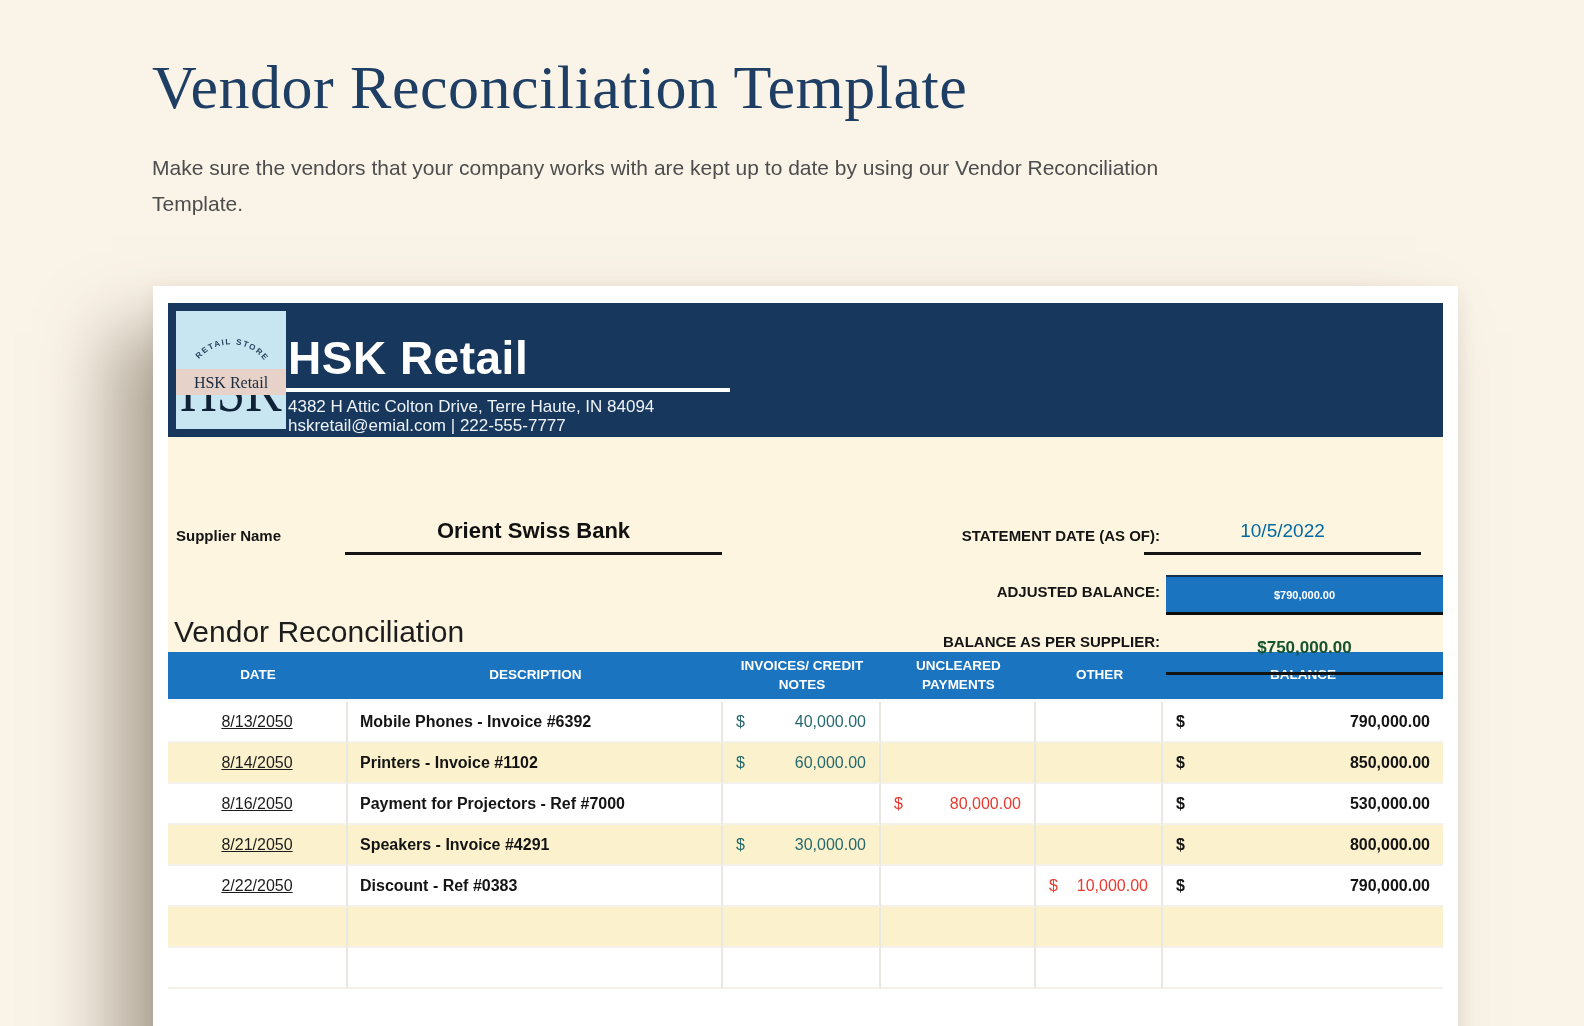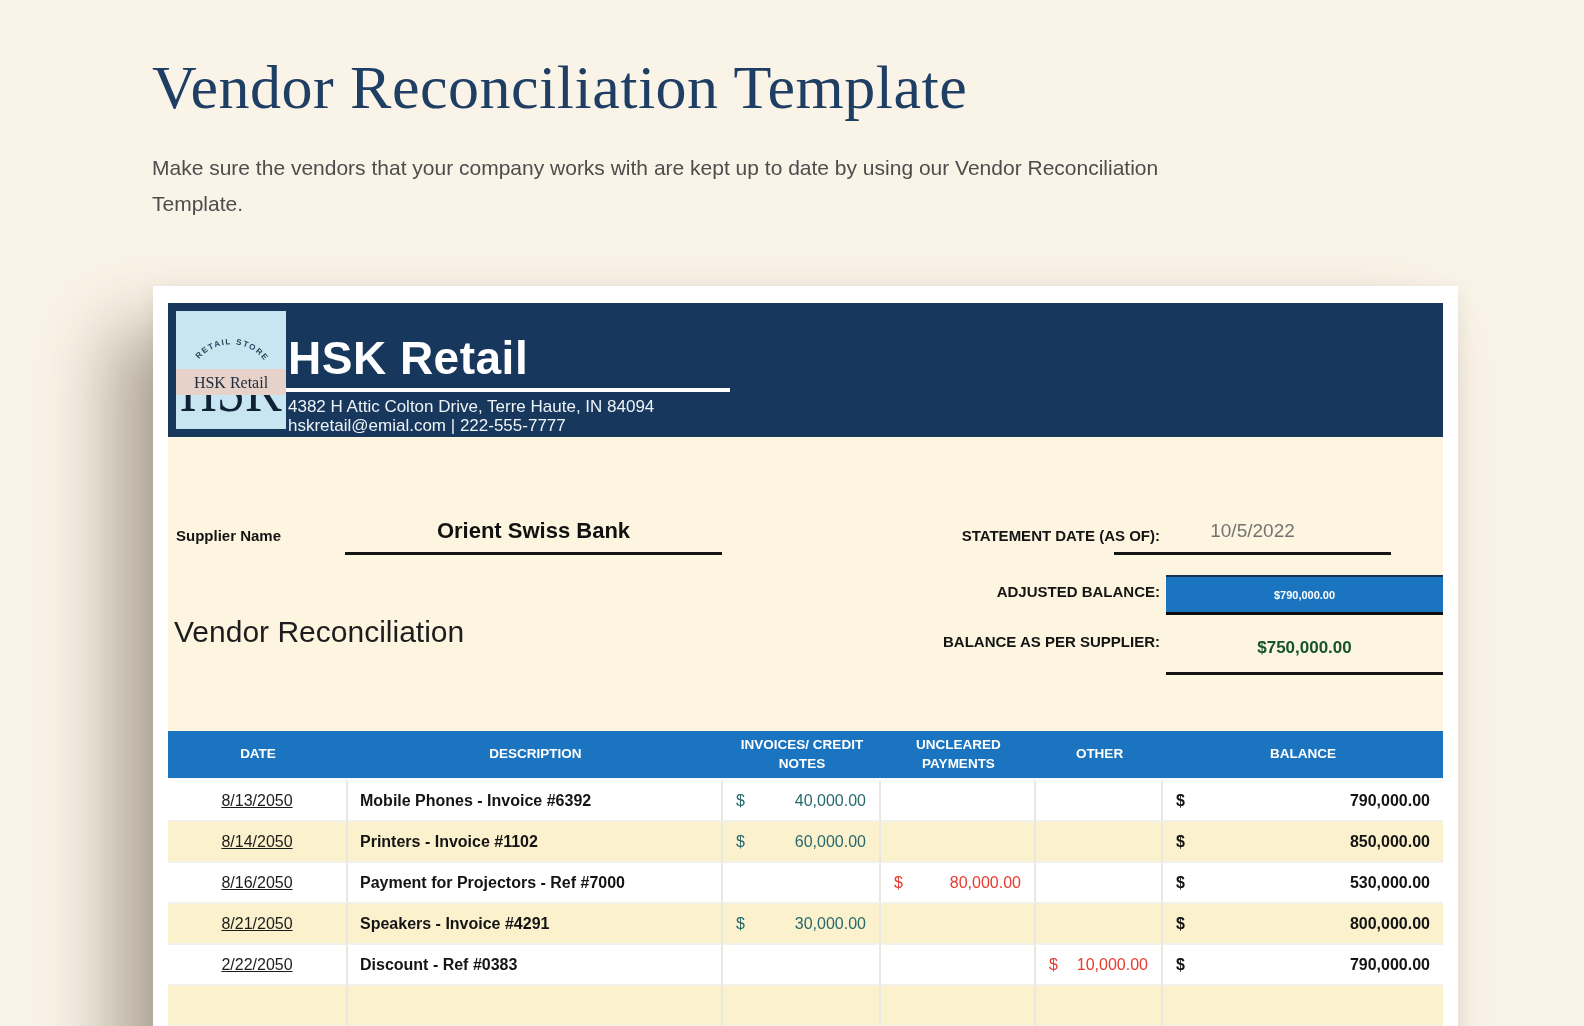--- a/index.html
+++ b/index.html
@@ -29,35 +29,35 @@
   .doc-header { position:relative; height:134px; background:#17375c; }
   .logo-box {
     position:absolute; left:8px; top:8px; width:110px; height:118px;
     background:#c8e6f2;
   }
   .company-info { position:absolute; left:120px; top:32px; color:#ffffff; }
   .company-name { font-size:46px; font-weight:700; line-height:1; letter-spacing:0.5px; white-space:nowrap; }
   .header-rule { width:444px; height:4px; background:#ffffff; margin:7px 0 5px -2px; }
   .company-address, .company-contact { font-size:17px; line-height:1.13; color:#eef3f7; white-space:nowrap; }
   
-  .doc-body { position:relative; height:294px; background:#fdf5df; font-size:15px; }
+  .doc-body { position:relative; height:215px; background:#fdf5df; font-size:15px; }
   .lbl { position:absolute; font-size:15px; font-weight:700; color:#141414; white-space:nowrap; }
   .lbl-right { text-align:right; }
   .supplier-label { left:8px; top:90px; }
   .stmt-label { right:283px; top:90px; }
   .adj-label { right:283px; top:146px; }
   .supb-label { right:283px; top:196px; }
   .cellbox { position:absolute; display:flex; align-items:center; justify-content:center; }
   .supplier-cell {
     left:177px; top:72px; width:377px; height:46px;
     border-bottom:3px solid #141414; font-size:22px; font-weight:700; color:#111;
   }
   .stmt-cell {
-    left:946px; top:72px; width:277px; height:46px;
-    border-bottom:3px solid #141414; font-size:19px; color:#737373;
+    left:976px; top:72px; width:277px; height:46px;
+    border-bottom:3px solid #141414; font-size:19px; color:#0369a1;
   }
   .adj-cell {
     left:998px; top:138px; width:277px; height:40px;
     background:#1b74c0; border-top:2px solid #16304d; border-bottom:3px solid #0d0d0d;
     color:#ffffff; font-size:11px; font-weight:700;
   }
   .supb-cell {
     left:998px; top:186px; width:277px; height:52px;
     border-bottom:3px solid #141414; font-size:17px; font-weight:700; color:#14532d;
   }

